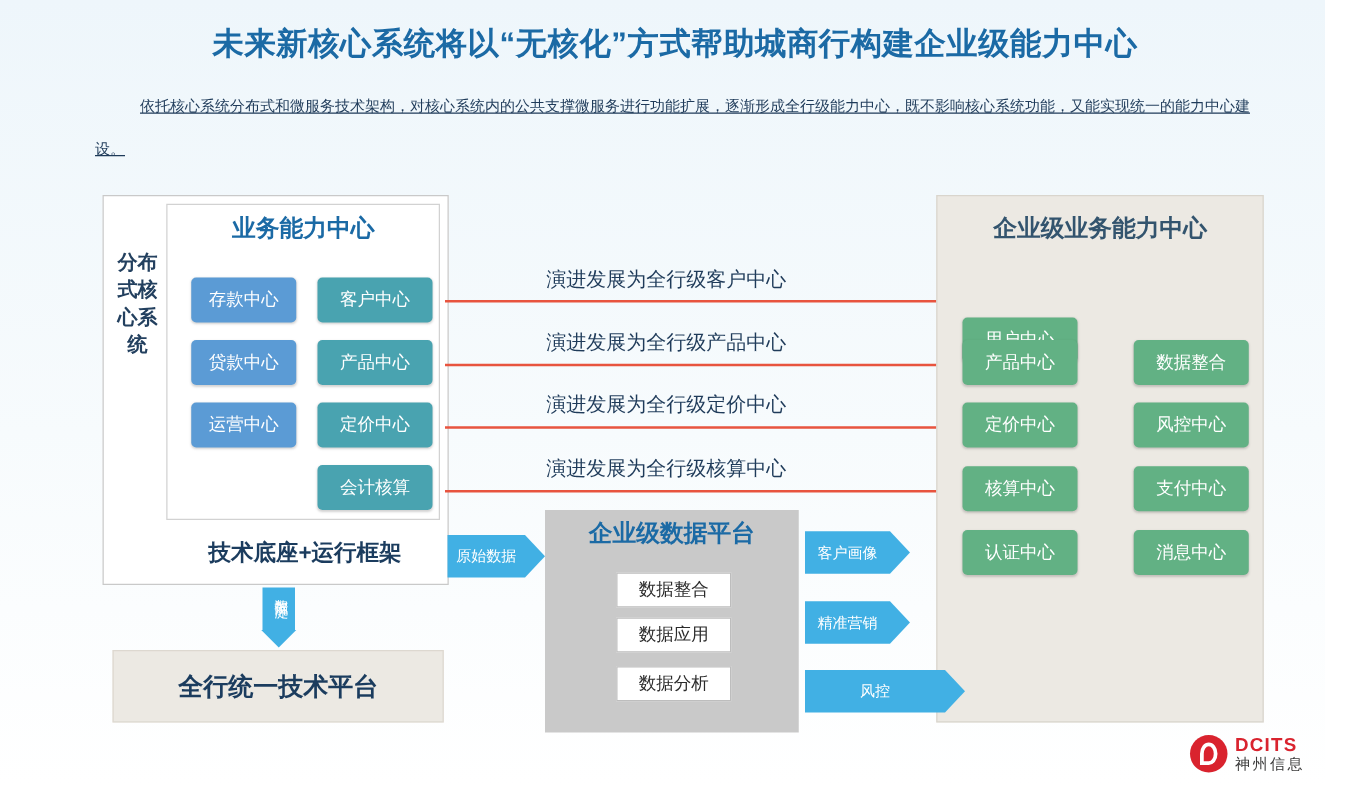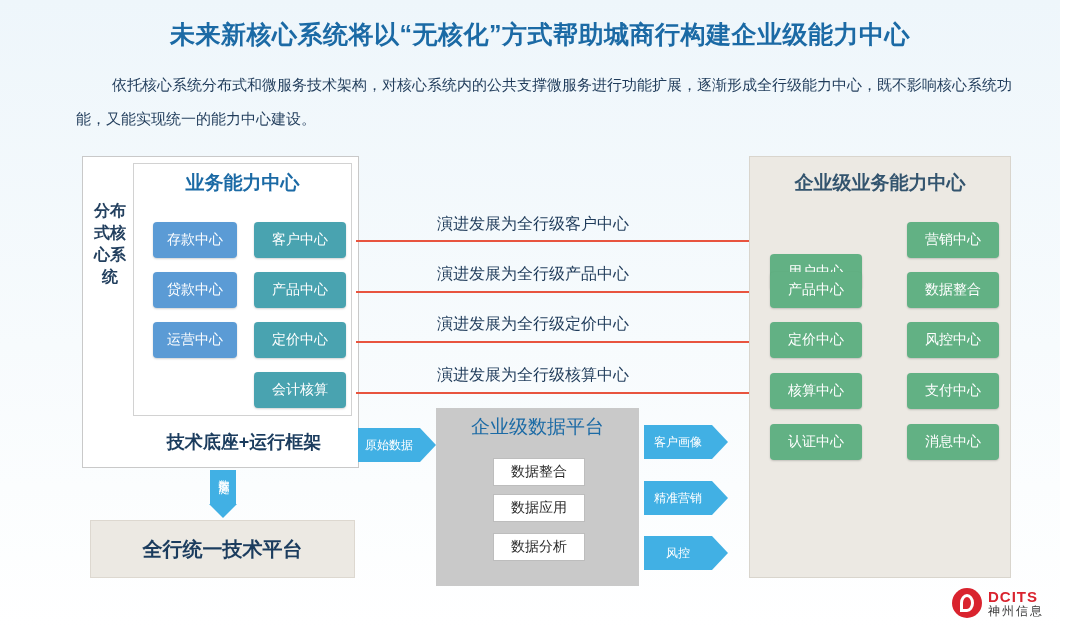--- a/index.html
+++ b/index.html
@@ -31,24 +31,25 @@
   .title-bar .title-text {
     font-size: 25px;
     font-weight: bold;
     color: #1b6aa5;
     letter-spacing: 0.5px;
   }
   .subtitle {
     position: absolute;
     left: 76px; top: 68px;
     width: 940px;
-    font-size: 15px;
+    font-size: 12px;
     line-height: 34px;
     color: #1f3b5a;
     text-indent: 36px;
+    text-decoration: underline;
   }
 
   
   .left-outer {
     position: absolute;
     left: 82px; top: 156px;
     width: 277px; height: 312px;
     background: #ffffff;
     border: 1px solid #c9c9c9;
     box-sizing: border-box;
@@ -157,21 +158,21 @@
     width: 203px; height: 178px;
     background: #c9c9c9;
   }
   .data-platform-title {
     position: absolute;
     left: 436px; top: 414px;
     width: 203px;
     text-align: center;
     font-size: 19px;
     color: #1b6aa5;
-    font-weight: normal;
+    font-weight: bold;
   }
   .dp-item {
     position: absolute;
     left: 493px;
     width: 92px; height: 28px;
     background: #ffffff;
     border: 1px solid #bdbdbd;
     display: flex;
     align-items: center;
     justify-content: center;
@@ -324,21 +325,20 @@
 
   <div class="right-outer"></div>
   <div class="right-title">企业级业务能力中心</div>
 
   <div class="chip green w92" style="left:770px; top:222px;margin-top:32px;">用户中心</div>
   <div class="chip green w92" style="left:770px; top:272px;">产品中心</div>
   <div class="chip green w92" style="left:770px; top:322px;">定价中心</div>
   <div class="chip green w92" style="left:770px; top:373px;">核算中心</div>
   <div class="chip green w92" style="left:770px; top:424px;">认证中心</div>
 
-  <div class="chip green w92" style="left:907px; top:222px;">营销中心</div>
   <div class="chip green w92" style="left:907px; top:272px;">数据整合</div>
   <div class="chip green w92" style="left:907px; top:322px;">风控中心</div>
   <div class="chip green w92" style="left:907px; top:373px;">支付中心</div>
   <div class="chip green w92" style="left:907px; top:424px;">消息中心</div>
 
   <div class="data-platform"></div>
   <div class="data-platform-title">企业级数据平台</div>
   <div class="dp-item" style="top:458px;">数据整合</div>
   <div class="dp-item" style="top:494px;">数据应用</div>
   <div class="dp-item" style="top:533px;">数据分析</div>
@@ -354,21 +354,21 @@
   <div class="vlabel-small" style="left:216px; top:471px;">数据沉淀</div>
 
   <div class="blk-arrow-right" style="left:644px; top:425px; width:68px; height:34px;">
     <span class="txt">客户画像</span>
     <span class="tip"></span>
   </div>
   <div class="blk-arrow-right" style="left:644px; top:481px; width:68px; height:34px;">
     <span class="txt">精准营销</span>
     <span class="tip"></span>
   </div>
-  <div class="blk-arrow-right" style="left:644px; top:536px; width:68px; height:34px;">
+  <div class="blk-arrow-right" style="left:644px; top:536px; width:68px; height:34px;padding-left:44px;">
     <span class="txt">风控</span>
     <span class="tip"></span>
   </div>
 
   <div class="logo">
     <span class="mark"></span>
     <span class="logo-text">
       <span class="en" style="display:block;">DCITS</span>
       <span class="cn" style="display:block;">神州信息</span>
     </span>

